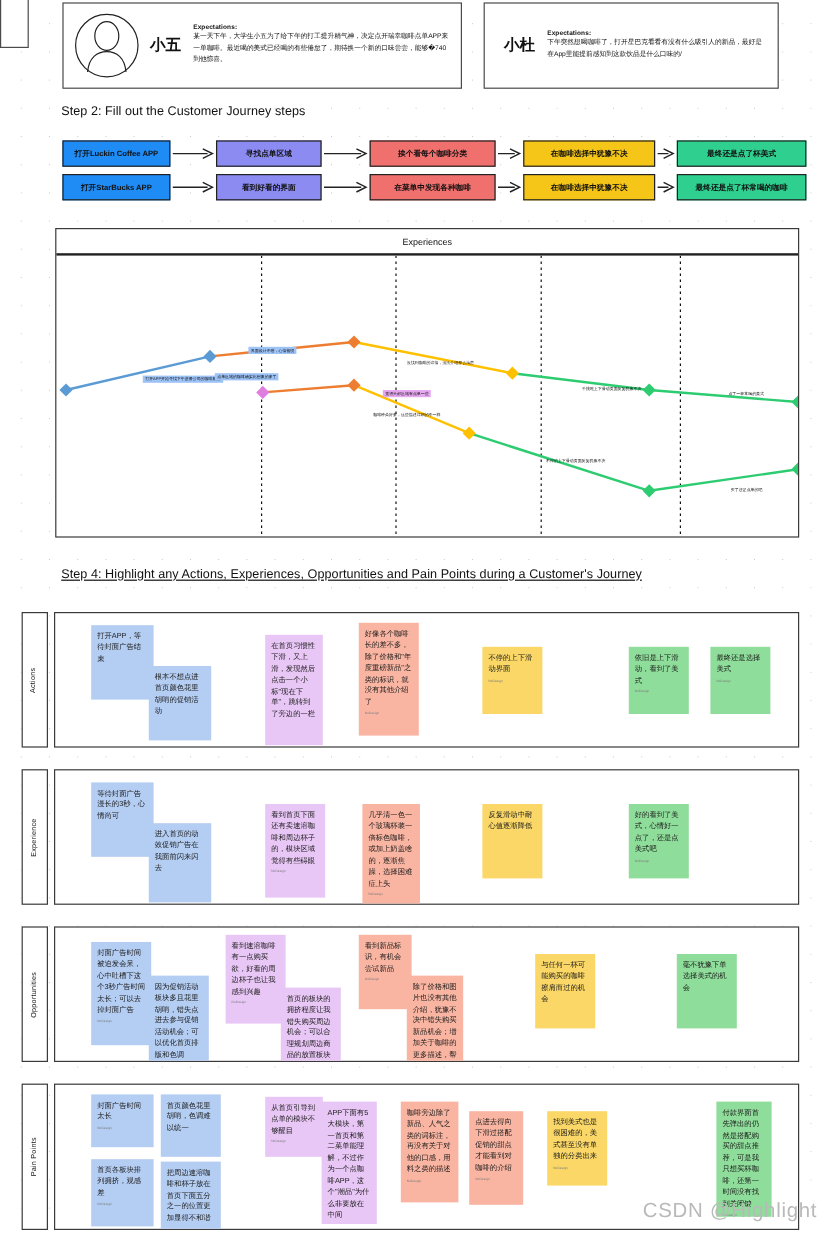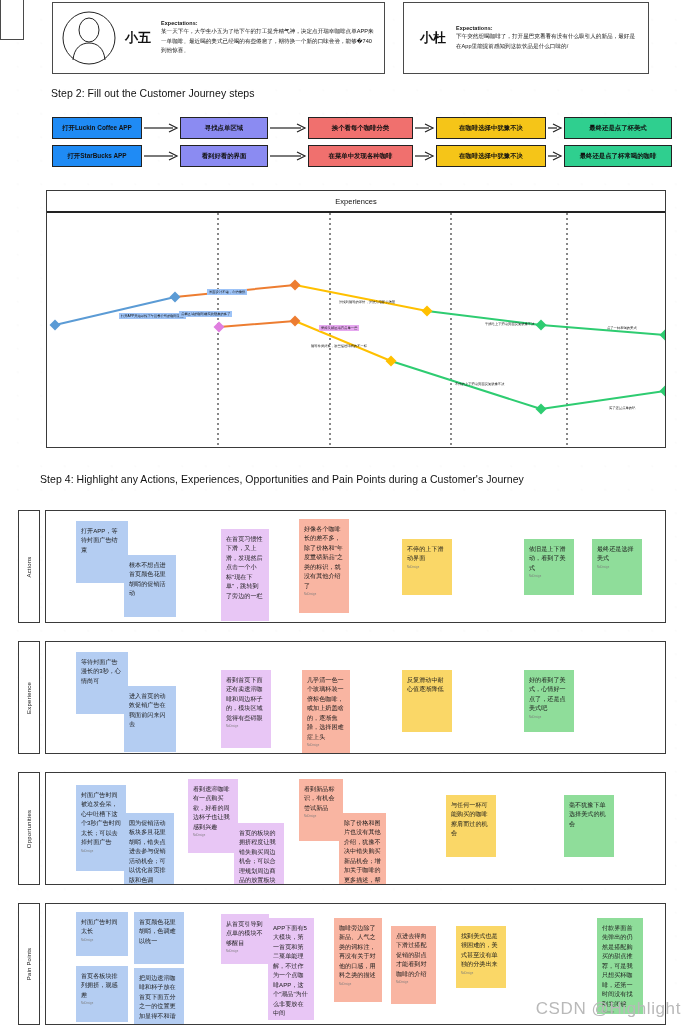--- a/index.html
+++ b/index.html
@@ -46,21 +46,21 @@
     border:1px solid #4a4a4a; background:#fff;
   }
 
   
   .step-heading {
     position:absolute; font-size:10.5px; color:#111; letter-spacing:.05px;
     white-space:nowrap;
   }
   #h-step2 { left:51px; top:87px; }
   #h-step3 { left:51px; top:172px; }
-  #h-step4 { left:40px; top:473px; }
+  #h-step4 { left:51px; top:473px;text-decoration:underline; }
 
   
   .flow { position:absolute; left:40px; top:108px; width:640px; height:60px; }
   .node {
     position:absolute; height:22px; border:1px solid #222;
     display:flex; align-items:center; justify-content:center;
     font-size:6.4px; color:#111; font-weight:bold; text-align:center; padding:0 2px;
   }
   .arrow { position:absolute; height:10px; }
   .arrow svg { display:block; }

